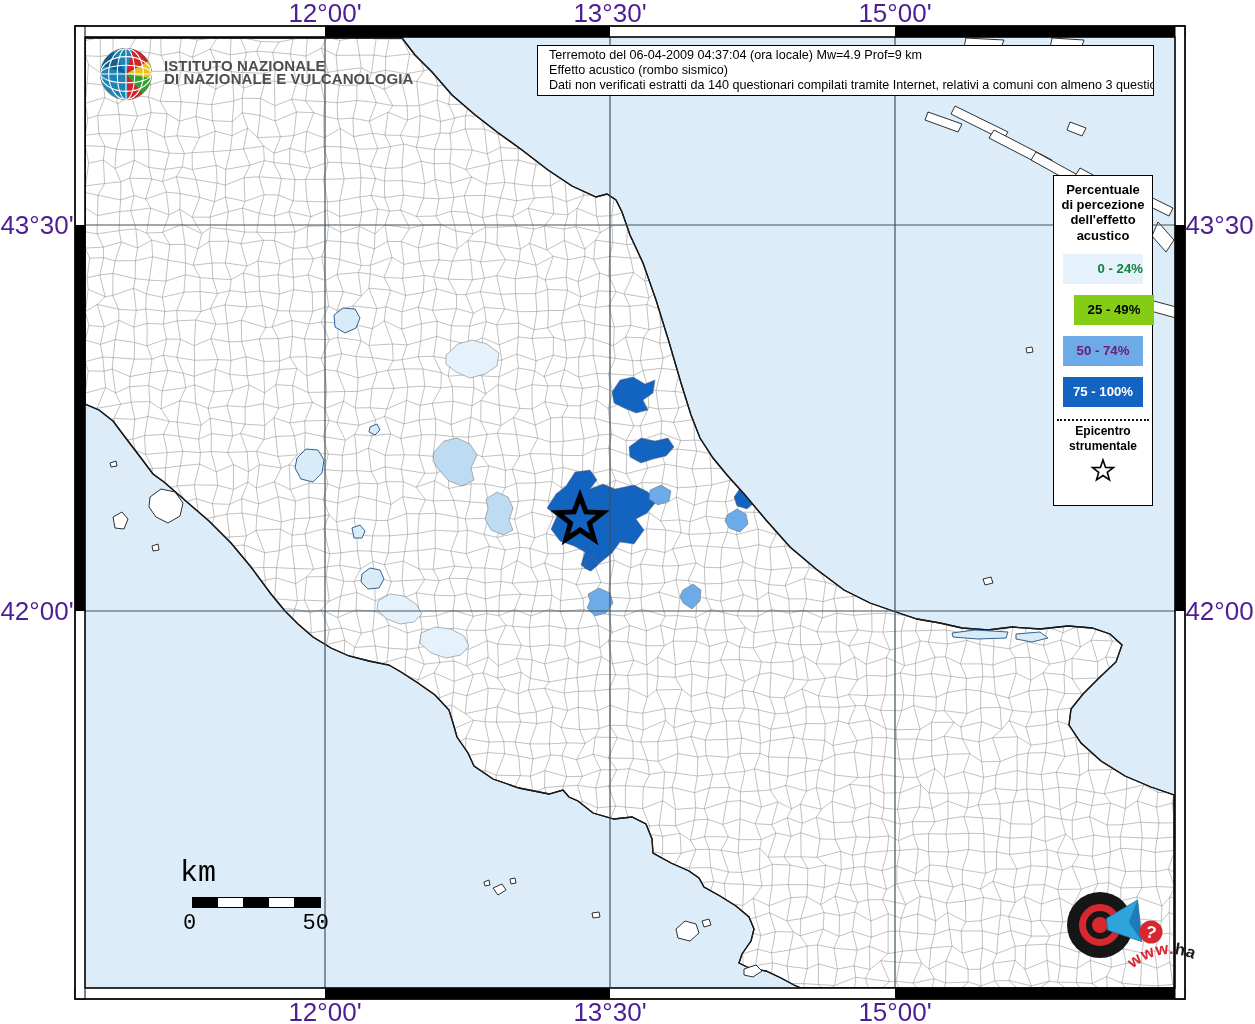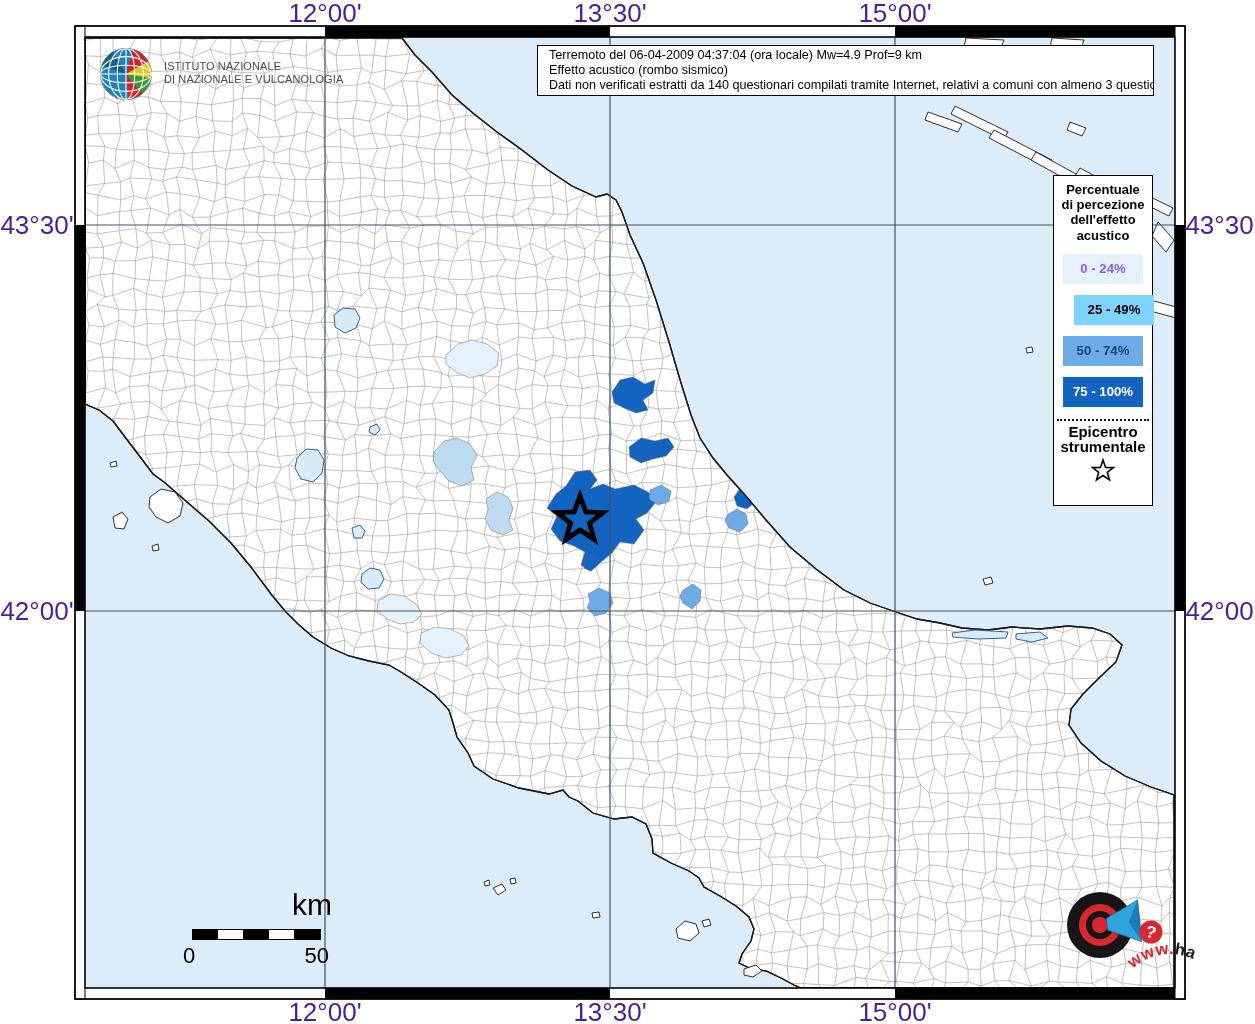--- a/index.html
+++ b/index.html
@@ -9,31 +9,31 @@
   .tick{position:absolute;transform:translate(-50%,-50%);font-size:26px;color:#4c1d95;white-space:nowrap;}
   
   #titlebox{position:absolute;left:537px;top:45px;width:617px;background:#fff;border:1.2px solid #000;
     padding:2px 11px;font-size:12.6px;line-height:14.9px;white-space:nowrap;overflow:hidden;box-sizing:border-box;}
   
   #legend{position:absolute;left:1053px;top:175px;width:100px;height:331px;background:#fff;border:1.6px solid #000;
     box-sizing:border-box;text-align:center;}
   #legend .ltitle{margin-top:6px;font-size:13px;font-weight:bold;line-height:15.2px;}
   #legend .swatch{width:80px;height:30px;margin:11px auto 0;line-height:30px;font-size:13.2px;font-weight:bold;}
   #legend .divider{margin:12px 3px 0;border-top:2px dotted #111;height:0;}
-  #legend .epi{margin-top:3px;font-size:15px;font-weight:bold;line-height:15.5px;}
+  #legend .epi{margin-top:3px;font-size:12px;font-weight:bold;line-height:15.5px;}
   #legend .starwrap{margin-top:2px;}
   
-  #scalebar{position:absolute;left:180px;top:888px;width:152px;text-align:right;}
+  #scalebar{position:absolute;left:180px;top:856px;width:152px;text-align:left;font-family:Liberation Mono, monospace;}
   #scalebar .km{font-size:30px;color:#000;}
   #scalebar .bar{width:127px;height:9px;margin:7px auto 0;border:1.5px solid #000;display:flex;box-sizing:content-box;}
   #scalebar .bar div{flex:1;}
   #scalebar .nums{display:flex;justify-content:space-between;width:146px;margin:3px auto 0;font-size:22px;}
   
   #ingv{position:absolute;left:97px;top:45px;display:flex;align-items:flex-start;}
-  #ingv .txt{margin-left:9px;margin-top:15px;font-size:11px;font-weight:normal;letter-spacing:0.1px;
+  #ingv .txt{margin-left:9px;margin-top:15px;font-size:15px;font-weight:bold;letter-spacing:0.1px;
     color:#4d4d4d;line-height:12.5px;white-space:nowrap;}
   
   #sitelogo{position:absolute;left:1005px;top:830px;}
 </style>
 </head>
 <body>
 
 <div id="stage">
 
   <svg id="mapsvg" width="1255" height="1024" viewBox="0 0 1255 1024">
@@ -153,23 +153,23 @@
   </div>
 
   <div id="legend">
     <div class="ltitle">
       <div>Percentuale</div>
       <div>di percezione</div>
       <div>dell'effetto</div>
       <div>acustico</div>
     </div>
     <div id="legend-classes">
-        <div class="swatch" style="background: rgb(230, 242, 251); color: #8b5cf6;">0 - 24%</div>
-        <div class="swatch" style="background: #7dd3fc; color: rgb(0, 0, 0); margin-left: 20px;">25 - 49%</div>
-        <div class="swatch" style="background: rgb(108, 170, 232); color: #0c4a6e;">50 - 74%</div>
+        <div class="swatch" style="background: rgb(230, 242, 251); color: #15803d; text-align: right;">0 - 24%</div>
+        <div class="swatch" style="background: #84cc16; color: rgb(0, 0, 0); margin-left: 20px;">25 - 49%</div>
+        <div class="swatch" style="background: rgb(108, 170, 232); color: #701a75;">50 - 74%</div>
         <div class="swatch" style="background: rgb(19, 99, 193); color: rgb(255, 255, 255);">75 - 100%</div>
       </div>
     <div class="divider"></div>
     <div class="epi">
       <div>Epicentro</div>
       <div>strumentale</div>
     </div>
     <div class="starwrap">
       <svg width="28" height="26" viewBox="0 0 28 26">
         <path id="legendstar" fill="#fff" stroke="#000" stroke-width="1.6" d="M14.0,3.0L16.6,10.4L24.5,10.6L18.3,15.4L20.5,22.9L14.0,18.5L7.5,22.9L9.7,15.4L3.5,10.6L11.4,10.4Z"></path>

